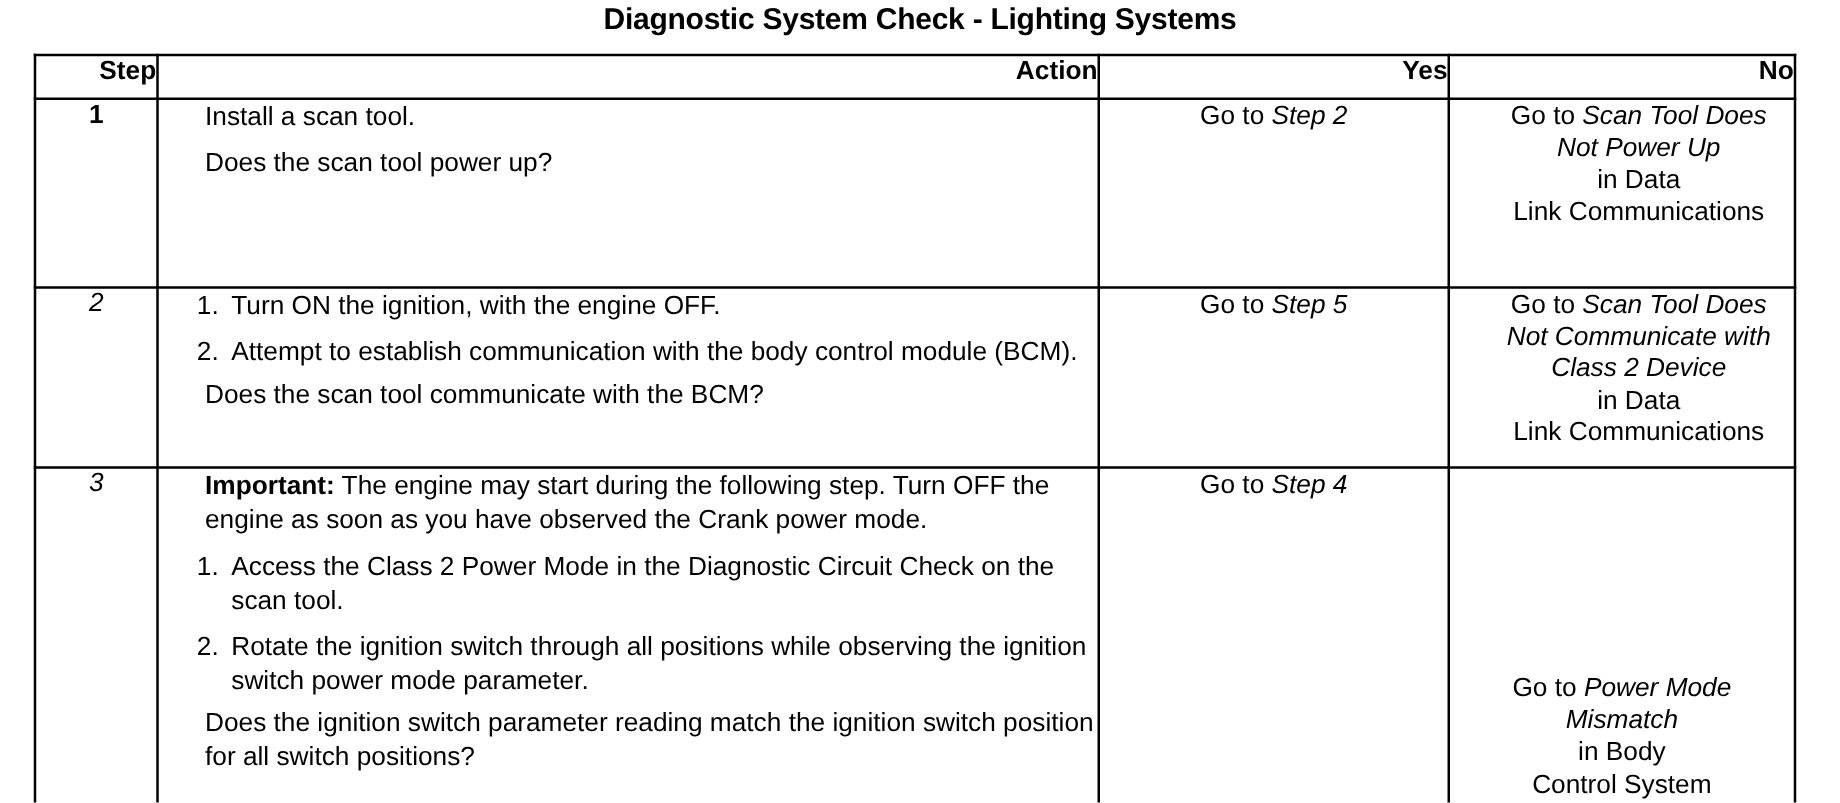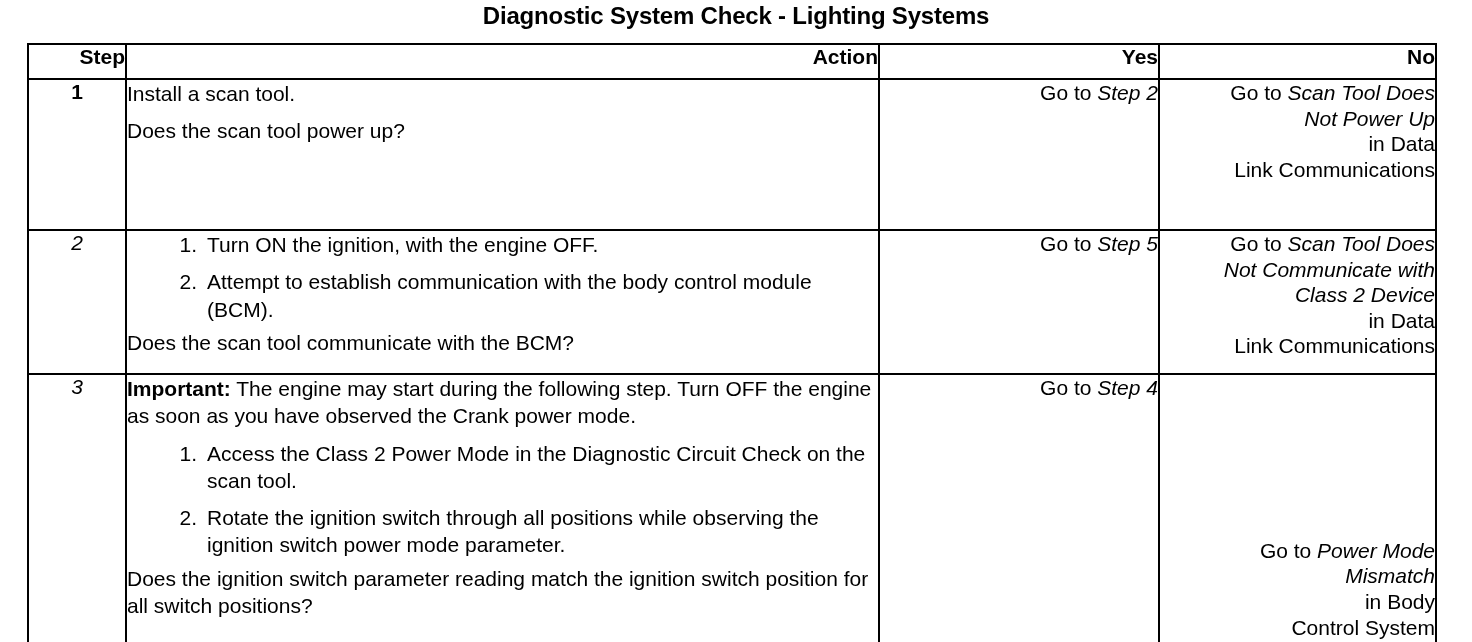--- a/index.html
+++ b/index.html
@@ -64,27 +64,27 @@
   }
   td.step-cell .step-num.bold   { font-weight: bold; font-style: normal; }
   td.step-cell .step-num.italic { font-weight: normal; font-style: italic; }
 
   td.action-cell {
     padding: 8px 10px 6px 12px;
     font-size: 21px;
     line-height: 1.30;
     vertical-align: top;
   }
-  .act-para { margin: 0 0 10px 0; }
+  .act-para { margin: 0 0 10px 0; padding-left: 37px; }
   .act-para:last-child { margin-bottom: 0; }
   .act-lead b { font-weight: bold; }
 
   ol.act-list {
     margin: 0 0 6px 0;
-    padding: 0 0 0 80px;
+    padding: 0 0 0 58px;
     list-style: none;
     counter-reset: acti;
   }
   ol.act-list > li {
     position: relative;
     margin: 0 0 10px 0;
     line-height: 1.30;
     counter-increment: acti;
   }
   ol.act-list > li:last-child { margin-bottom: 0; }
@@ -92,21 +92,21 @@
     content: counter(acti) ".";
     position: absolute;
     left: -34px;
     width: 24px;
     text-align: right;
   }
 
   td.result-cell {
     font-size: 21px;
     line-height: 1.22;
-    text-align: right;
+    text-align: center;
     vertical-align: bottom;
     padding: 6px 6px 7px 6px;
   }
   td.result-cell.top-align { vertical-align: top; padding-left: 27px; }
   .res-line { display: block; white-space: nowrap; }
   .res-ref { font-style: italic; }
 </style>
 </head>
 <body>
 

